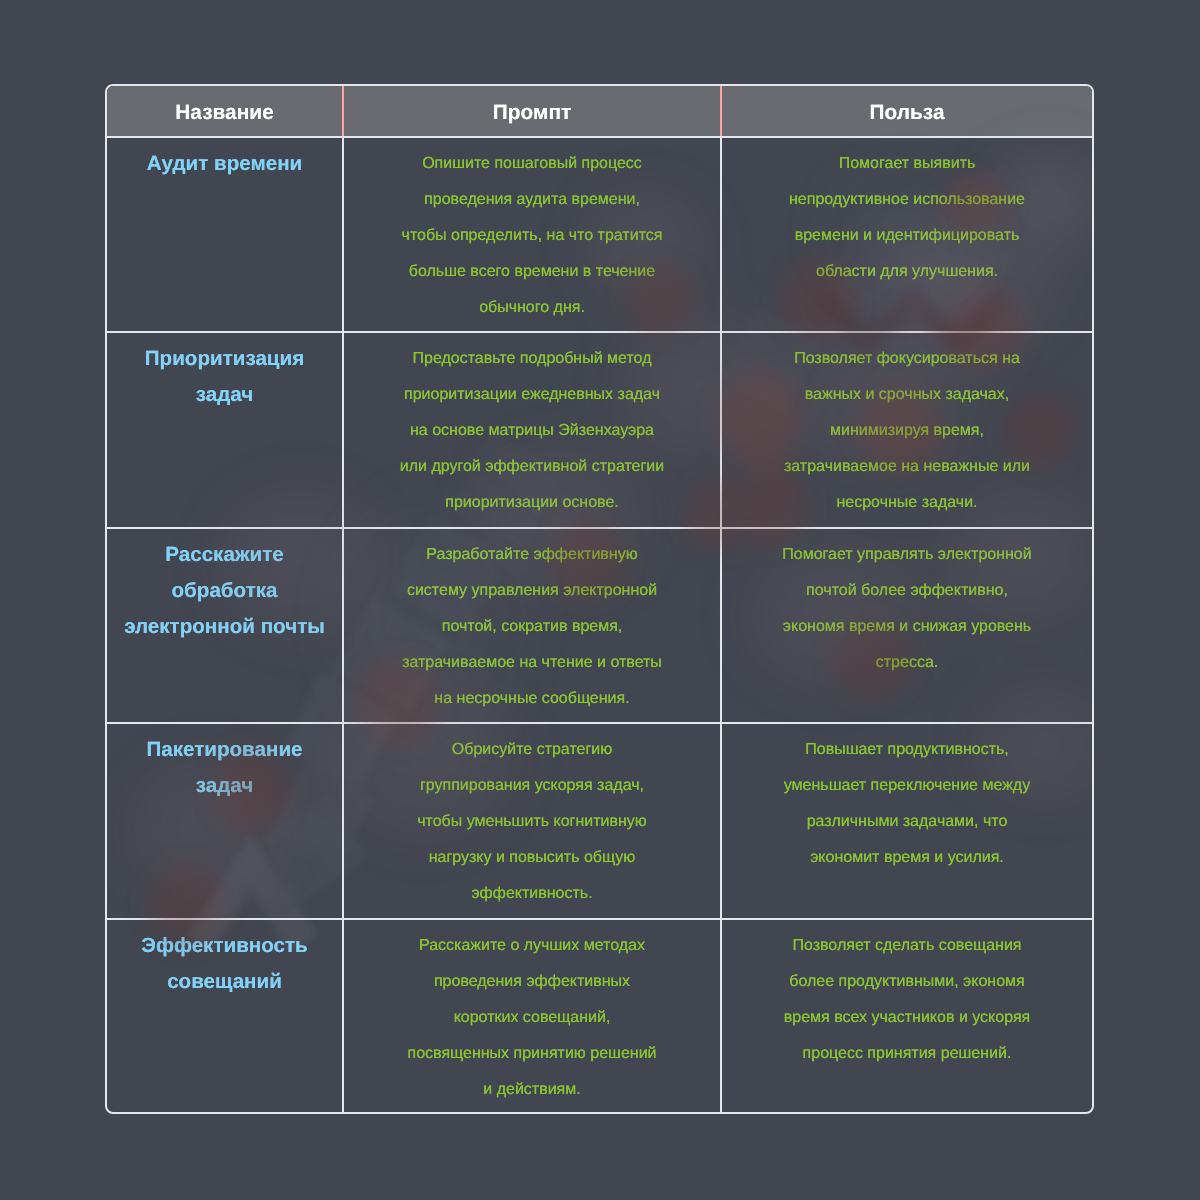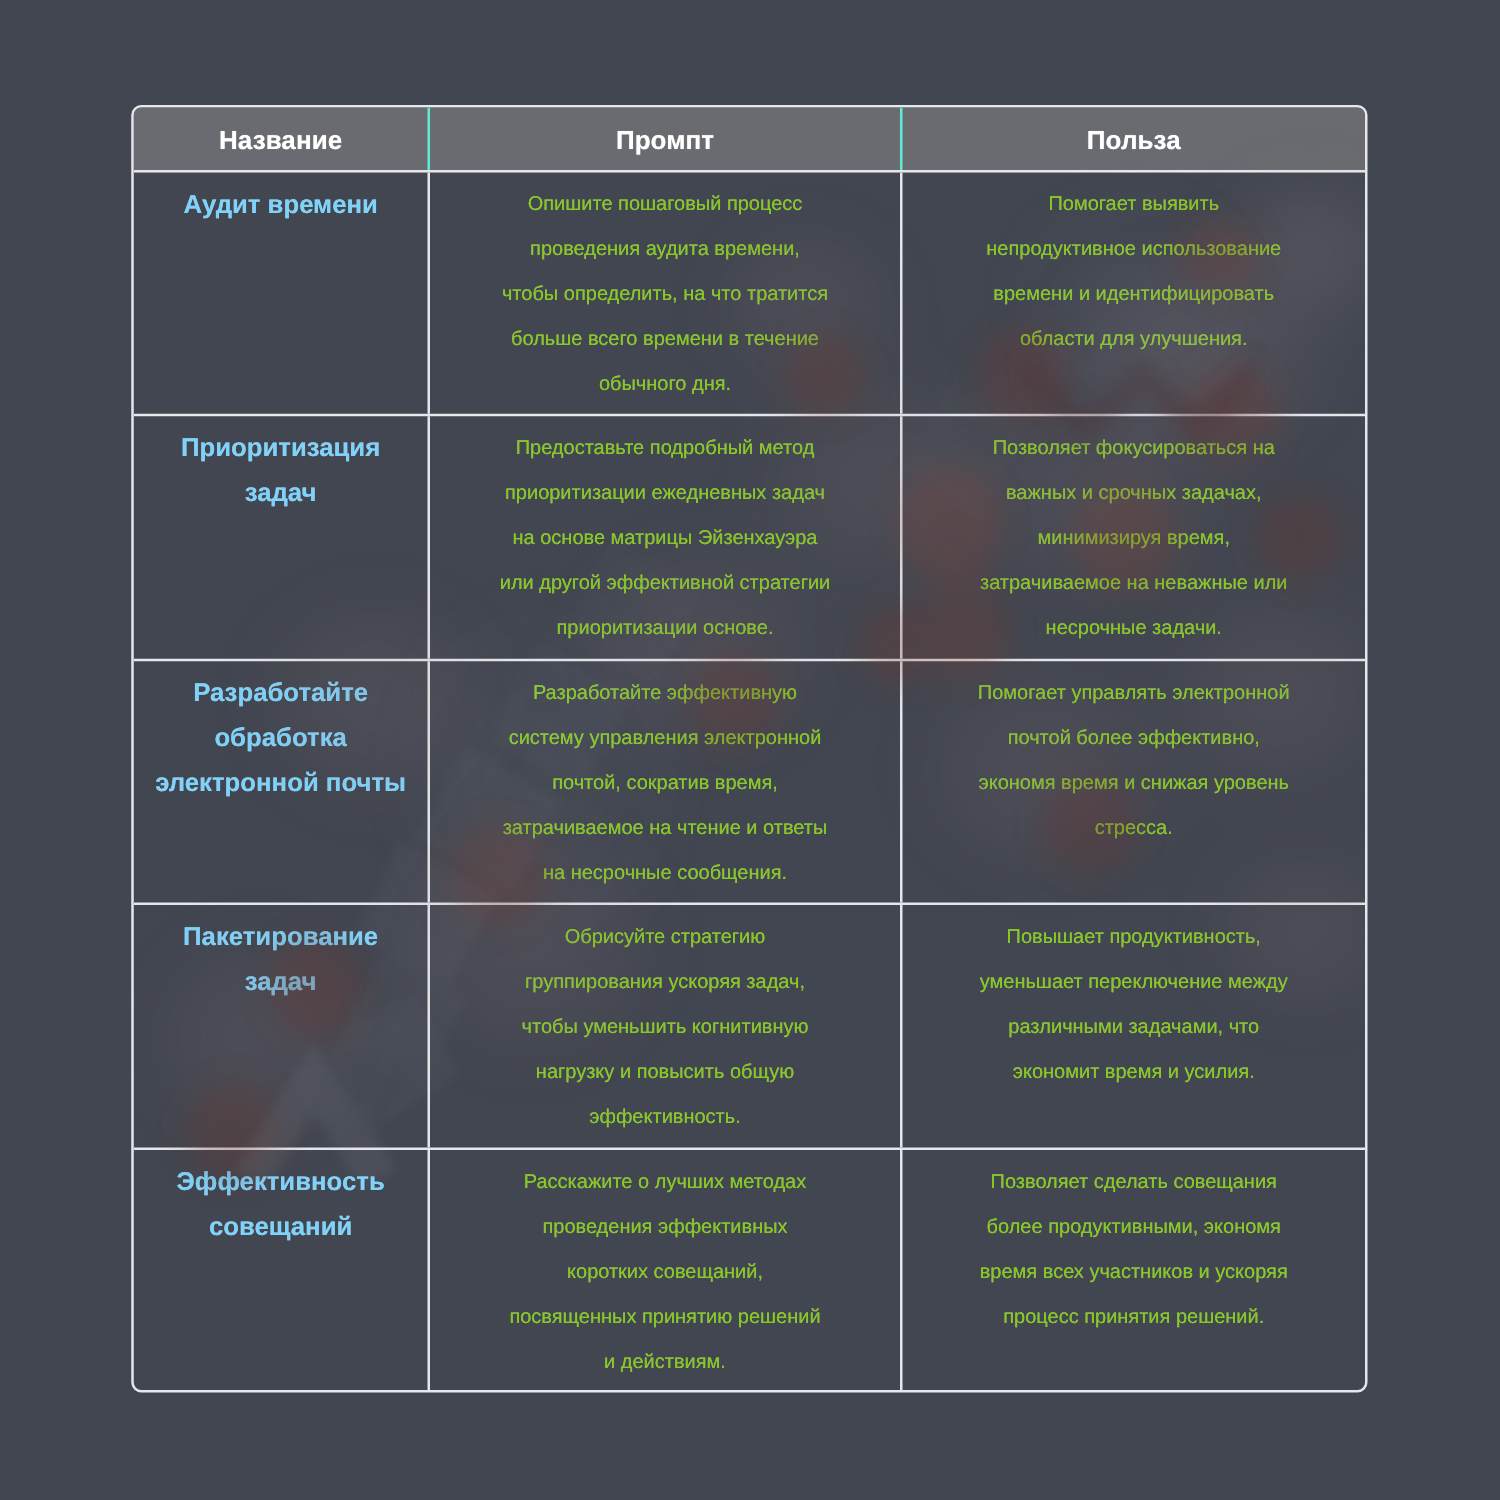--- a/index.html
+++ b/index.html
@@ -27,21 +27,21 @@
   .thead{
     display:flex;height:52px;
     background:rgba(109,110,115,0.93);
     border-bottom:2px solid #e5e7ea;
     box-sizing:border-box;
   }
   .thead .th{
     display:flex;align-items:center;justify-content:center;
     color:#ffffff;font-weight:bold;font-size:20.8px;letter-spacing:0.05px;
     padding-top:4px;
-    border-right:2px solid #5eead4;box-sizing:border-box;
+    border-right:2px solid #fca5a5;box-sizing:border-box;
     text-shadow:0 0 0.6px rgba(255,255,255,0.8);
   }
   .thead .th:last-child{border-right:none;}
   .trow{display:flex;height:195px;border-bottom:2px solid #e5e7ea;box-sizing:border-box;}
   .trow:nth-child(2),.trow:nth-child(4){height:196px;}
   .trow:last-child{border-bottom:none;height:195px;}
   .td{
     border-right:2px solid #e5e7ea;box-sizing:border-box;
     padding:8px 4px 0 4px;
     text-align:center;white-space:nowrap;
@@ -178,21 +178,21 @@
           <div class="td c3">
             <span class="tline">Позволяет фокусироваться на</span>
             <span class="tline">важных и срочных задачах,</span>
             <span class="tline">минимизируя время,</span>
             <span class="tline">затрачиваемое на неважные или</span>
             <span class="tline">несрочные задачи.</span>
           </div>
         </div>
         <div class="trow">
           <div class="td c1 name">
-            <span class="tline">Разработайте</span>
+            <span class="tline">Расскажите</span>
             <span class="tline">обработка</span>
             <span class="tline">электронной почты</span>
           </div>
           <div class="td c2">
             <span class="tline">Разработайте эффективную</span>
             <span class="tline">систему управления электронной</span>
             <span class="tline">почтой, сократив время,</span>
             <span class="tline">затрачиваемое на чтение и ответы</span>
             <span class="tline">на несрочные сообщения.</span>
           </div>

